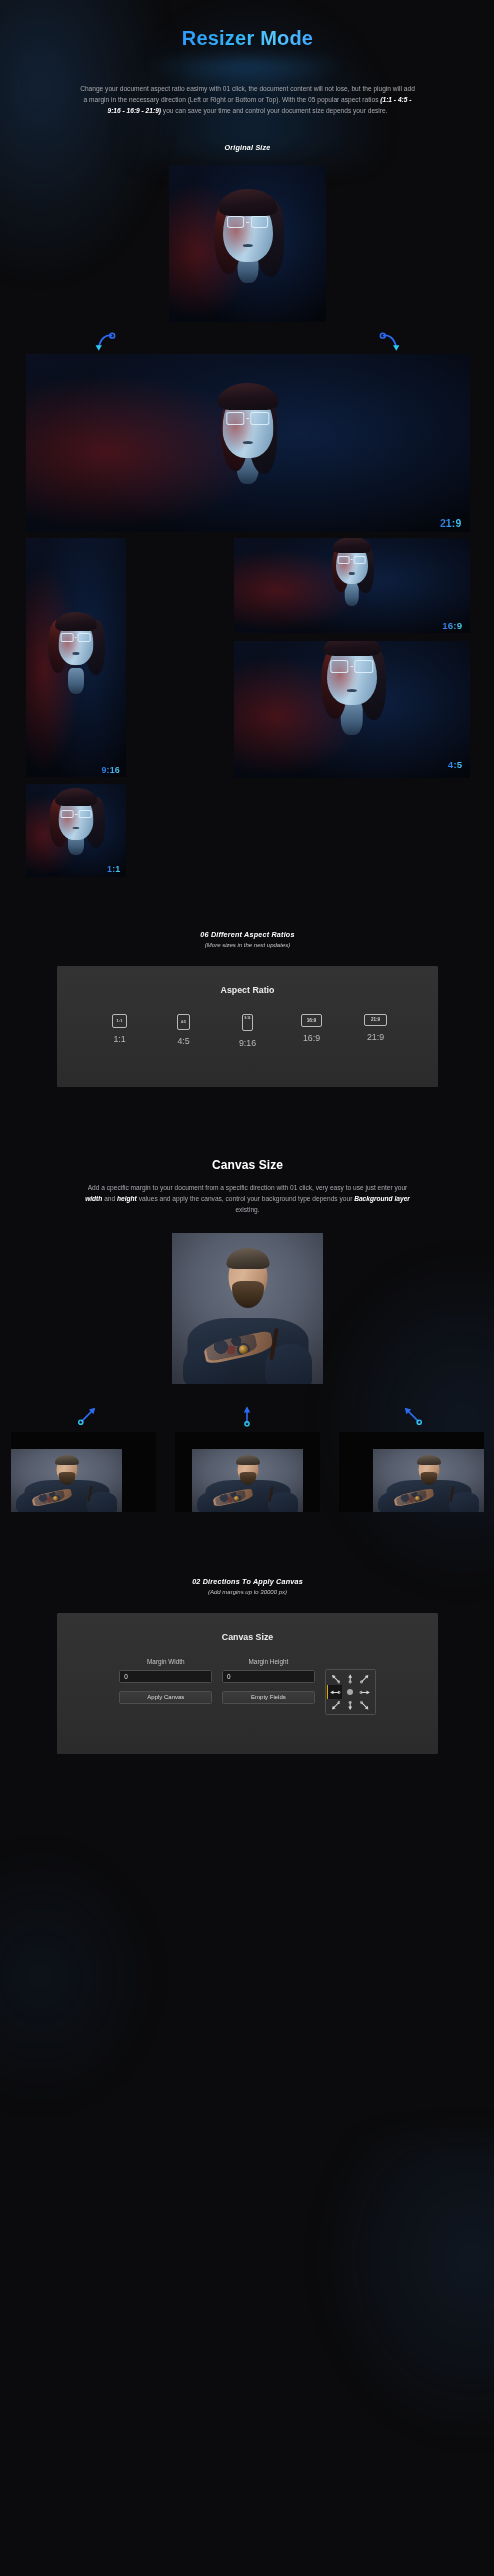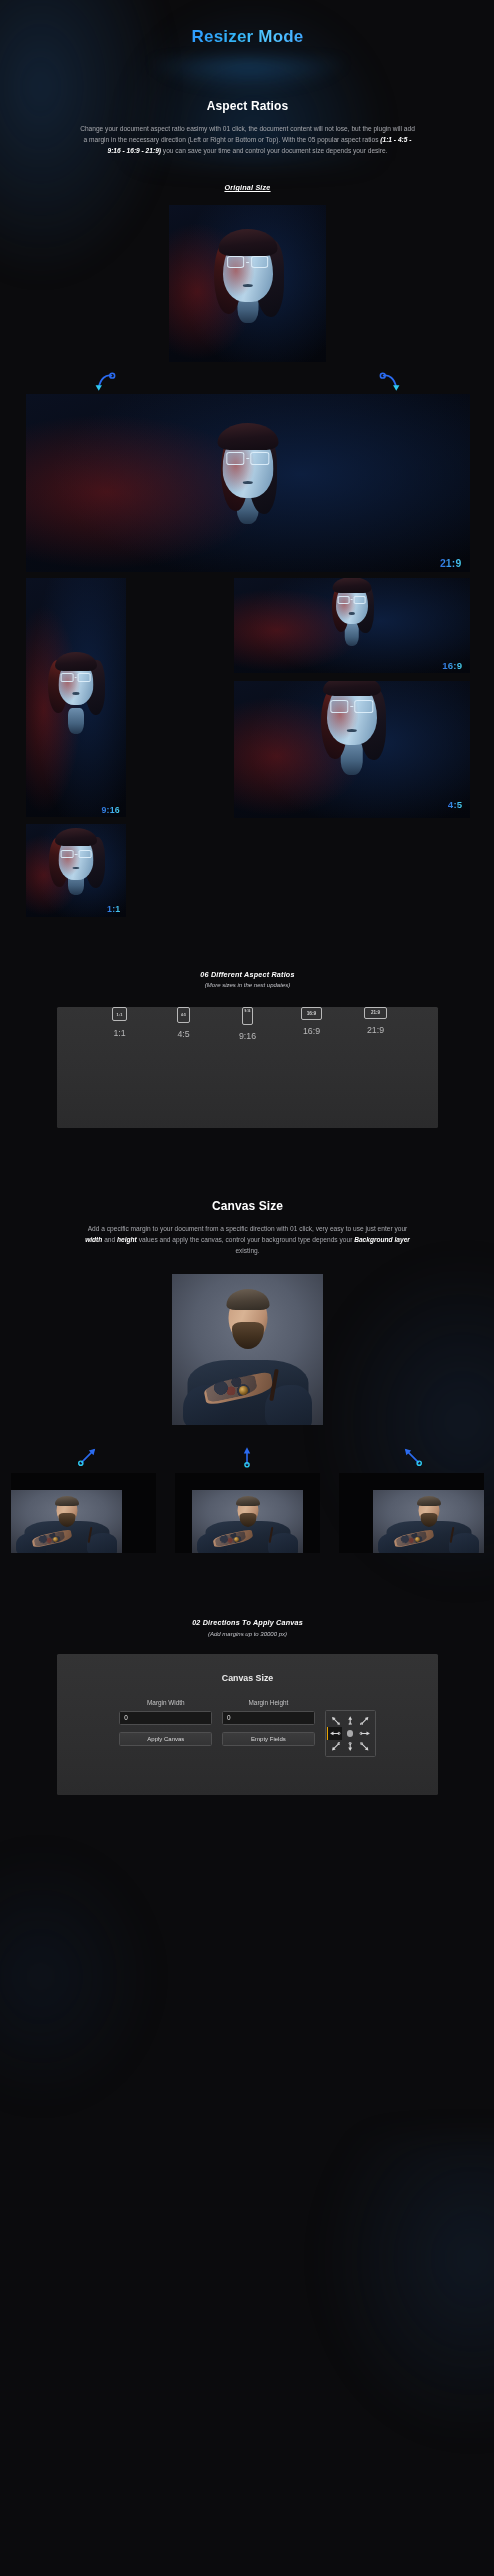--- a/index.html
+++ b/index.html
@@ -42,21 +42,21 @@
     position:absolute; left:-72px; top:1848px; width:225px; height:257px;
     background: radial-gradient(ellipse at 50% 50%, rgba(18,34,58,0.30), rgba(10,14,22,0) 70%);
     filter: blur(14.5px);
   }
 
   .page { position:relative; z-index:2; width:495px; }
 
   
   .header { padding-top: 27px; text-align:center; }
   .title {
-    font-size: 17px;
+    font-size: 20px;
     font-weight: 700;
     letter-spacing: 0.2px;
     background: linear-gradient(95deg, #2e9bff 0%, #33b4f5 40%, #54c6ff 70%, #3ea6ff 100%);
     -webkit-background-clip: text;
     background-clip: text;
     color: transparent;
     -webkit-text-fill-color: transparent;
     display: inline-block;
     position: relative;
   }
@@ -302,27 +302,26 @@
 <div class="page">
 
   <div class="header">
     <div style="position:relative; display:inline-block;">
       <div class="title">Resizer Mode</div>
       <div class="title-glow"></div>
     </div>
     <div class="divider"></div>
   </div>
 
-  <div class="section-title">Aspect Ratios</div>
 
   <div class="section-desc">
     <span>Change your document aspect ratio easimy with 01 click, the document content will not lose, but the plugin will add a margin in the necessary direction (Left or Right or Bottom or Top). With the 05 popular aspect ratios </span><b>(1:1 - 4:5 - 9:16 - 16:9 - 21:9)</b><span> you can save your time and control your document size depends your desire.</span>
   </div>
 
-  <div class="caption-italic" style="margin-top:26px;text-decoration:underline;">Original Size</div>
+  <div class="caption-italic" style="margin-top:26px;">Original Size</div>
 
   <div class="frame" style="width:157px; height:157px; margin:13px auto 0;">
     <div class="neon"></div>
     <div class="p-body" style="width:153px; height:88px; bottom:-14.5px;"></div>
     <div class="p-neck" style="width:21px; height:34px; top:84px;"></div>
     <div class="p-hair-l" style="width:27px; height:74px; left:45px; top:35px;"></div>
     <div class="p-hair-r" style="width:29px; height:77px; right:42px; top:35px;"></div>
     <div class="p-head" style="width:50px; height:66px; top:30.5px;"></div>
     <div class="p-hairtop" style="width:59px; height:27px; top:24px;"></div>
     <div class="p-glasses" style="top:51px; gap:1.6px;">
@@ -431,20 +430,21 @@
       <div class="lens" style="width:13px; height:8.8px;"></div>
     </div>
     <div class="p-mouth" style="width:7.2px; height:2.4px; top:43px;"></div>
     <div class="ratio-badge" style="right:5.6px; bottom:2.4px; font-size:8.8px;">1:1</div>
   </div>
 
   <div class="caption-italic" style="margin-top:53px;">06 Different Aspect Ratios</div>
   <div class="caption-sub">(More sizes in the next updates)</div>
 
   <div class="panel" style="height:121px; margin-top:17.7px;">
+    <div class="panel-title">Aspect Ratio</div>
     <div class="ratio-row">
 
       <div class="ratio-item">
         <div class="ratio-ico" style="width:14.5px;height:14.5px;font-size:4px;">
           <span>1:1</span>
         </div>
         <div class="ratio-label">1:1</div>
       </div>
 
       <div class="ratio-item">

